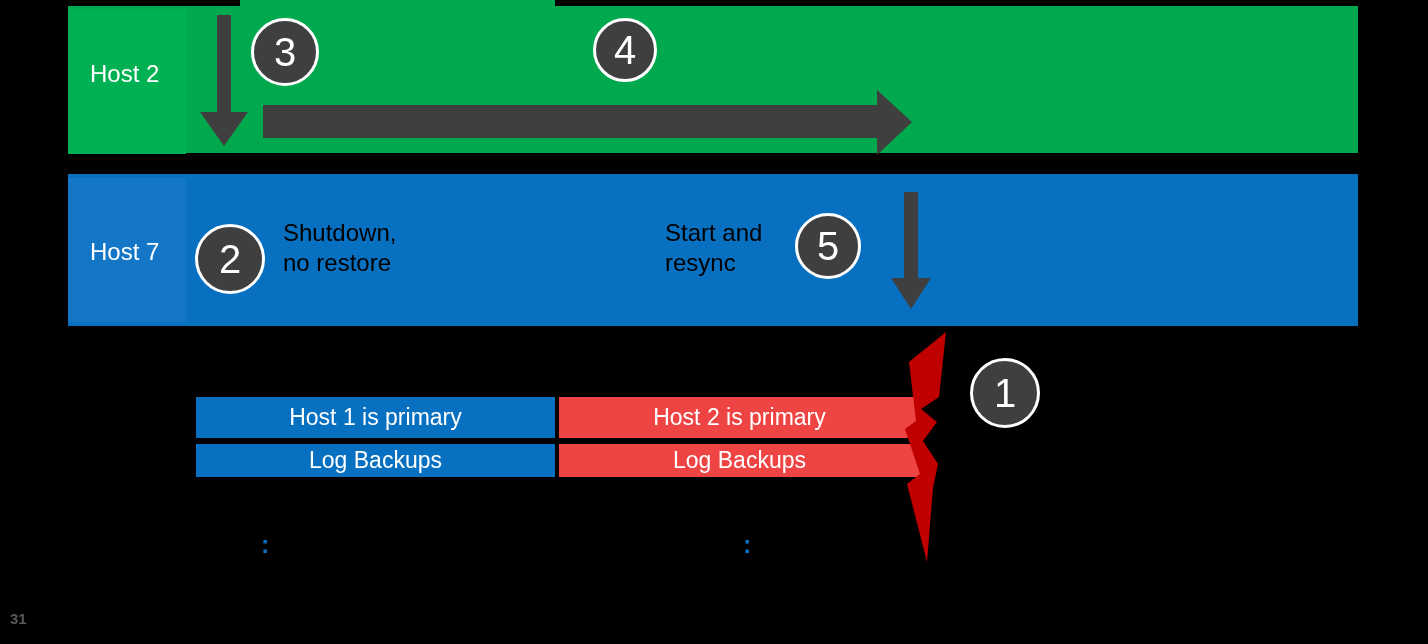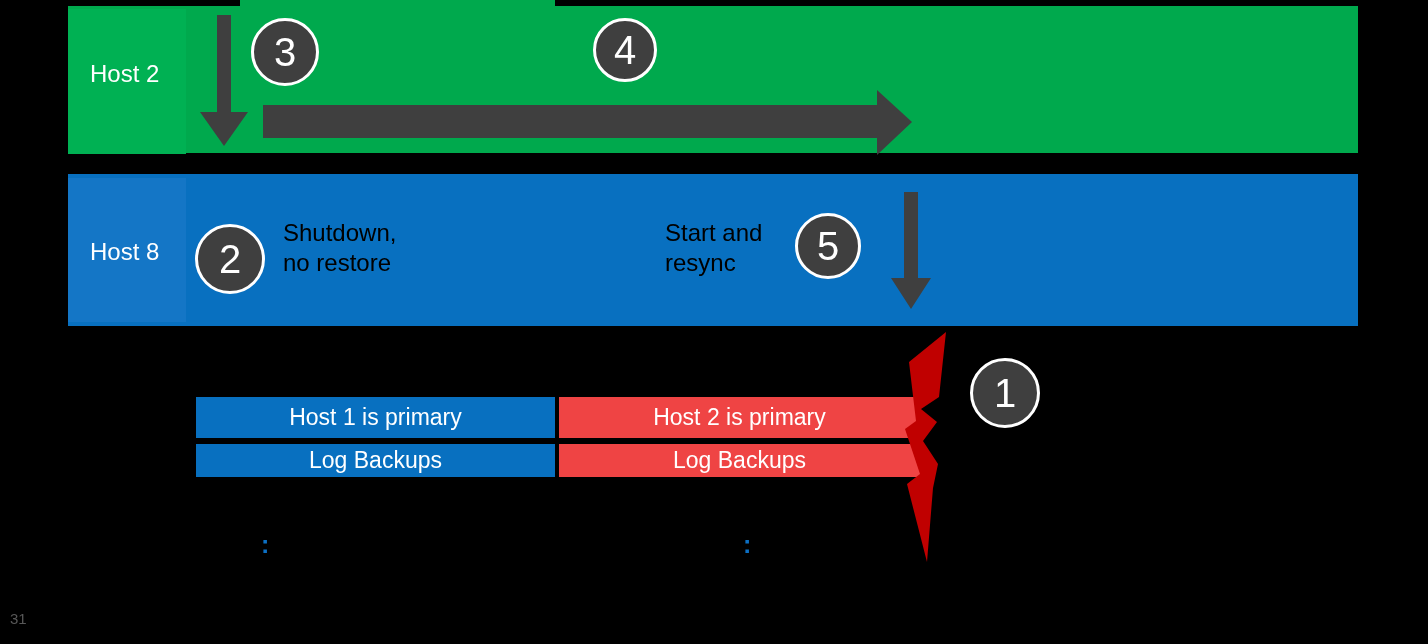--- a/index.html
+++ b/index.html
@@ -50,21 +50,21 @@
   .b-h1p  { left: 196px; top: 397px; width: 359px; height: 41px; }
   .b-h1lb { left: 196px; top: 444px; width: 359px; height: 33px; }
   .b-h2p  { left: 559px; top: 397px; width: 361px; height: 41px; }
   .b-h2lb { left: 559px; top: 444px; width: 361px; height: 33px; }
 
   
   .marker-colon { color: #0C70C5; font-size: 25px; font-weight: 700; line-height: 28px; }
   .colon1 { left: 261px; top: 530px; }
   .colon2 { left: 743px; top: 530px; }
 
-  .page-number { left: 10px; top: 610px; color: #575757; font-size: 15px; font-weight: 400; }
+  .page-number { left: 10px; top: 610px; color: #575757; font-size: 15px; font-weight: 700; }
 </style>
 </head>
 <body>
 
 <div id="slide">
 
   <div class="abs green-strip"></div>
   <div class="abs green-bar"></div>
   <div class="abs green-host-blk"></div>
   <div class="abs blue-bar"></div>
@@ -84,21 +84,21 @@
   </div>
 
   <svg id="shape-layer" class="abs" viewBox="0 0 1428 644" xmlns="http://www.w3.org/2000/svg">
     <polygon fill="#3F3F3F" points="217,15 231,15 231,112 248,112 224,146 200,112 217,112"></polygon>
     <polygon fill="#3F3F3F" points="263,105 877,105 877,90 912,122 877,155 877,138 263,138"></polygon>
     <polygon fill="#3F3F3F" points="904,192 918,192 918,278 931,278 911,309 891,278 904,278"></polygon>
     <polygon fill="#C00000" points="946,332 909,362 916,421 905,429 920,474 907,484 927,562 933,488 938,464 923,441 937,422 921,409 939,397"></polygon>
   </svg>
 
   <div class="abs lane-label host2-label">Host 2</div>
-  <div class="abs lane-label host1-label">Host 8</div>
+  <div class="abs lane-label host1-label">Host 7</div>
 
   <div class="abs note shutdown-note">
     <div>Shutdown,</div>
     <div>no restore</div>
   </div>
   <div class="abs note start-note">
     <div>Start and</div>
     <div>resync</div>
   </div>
 

